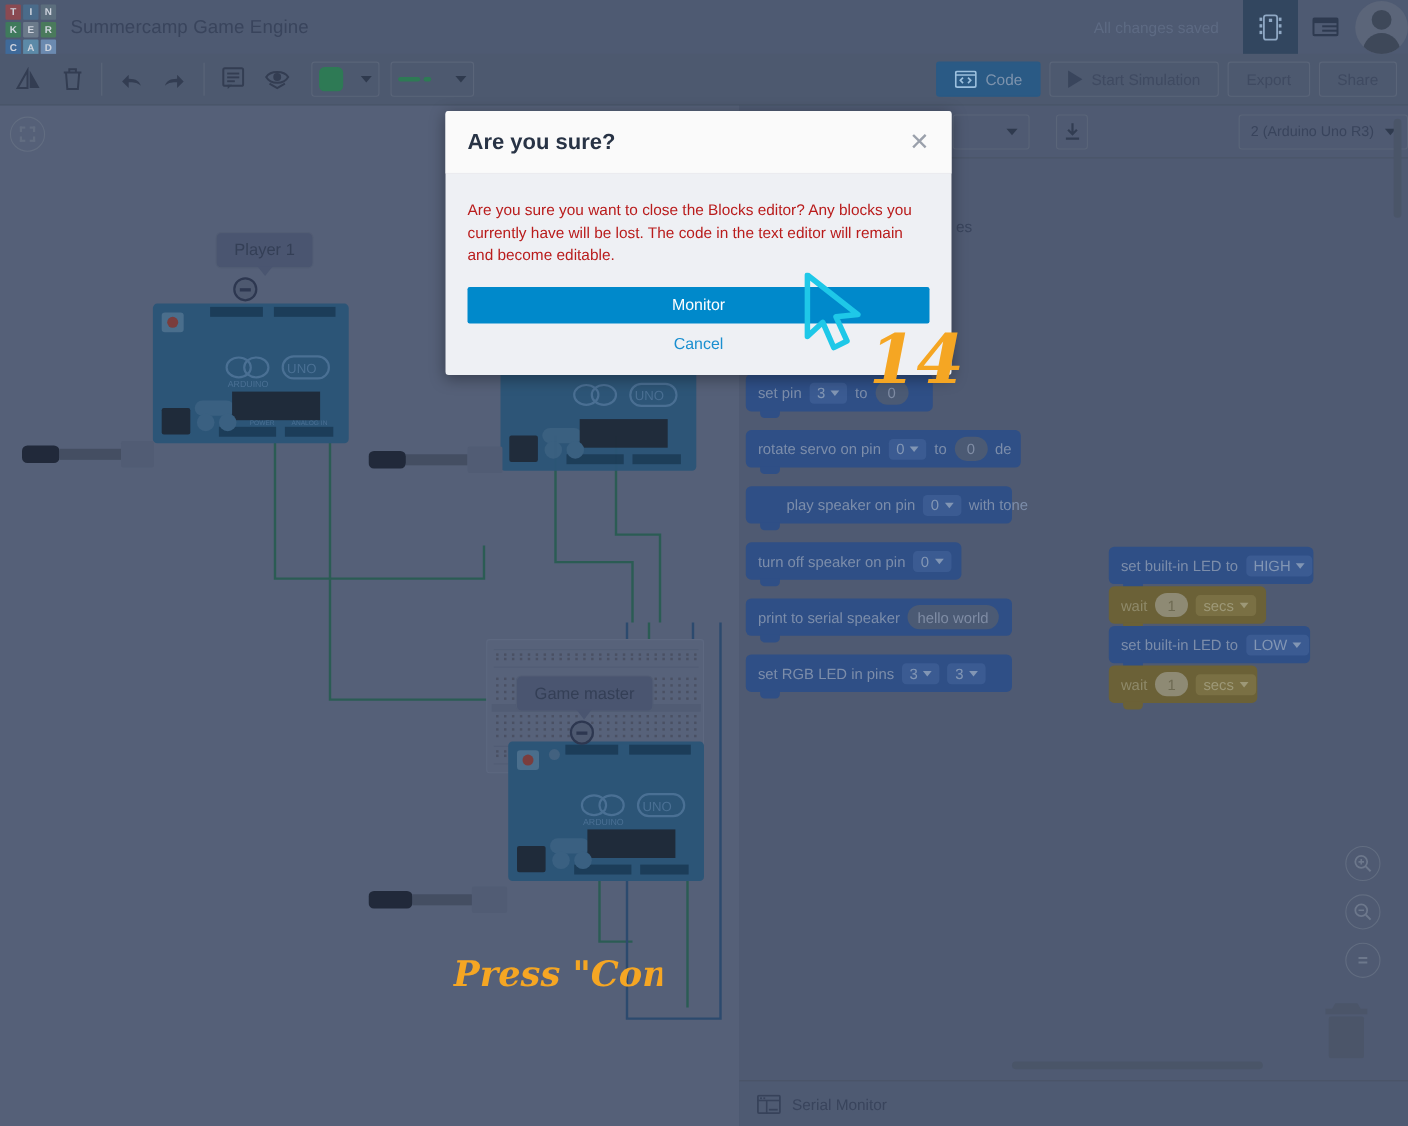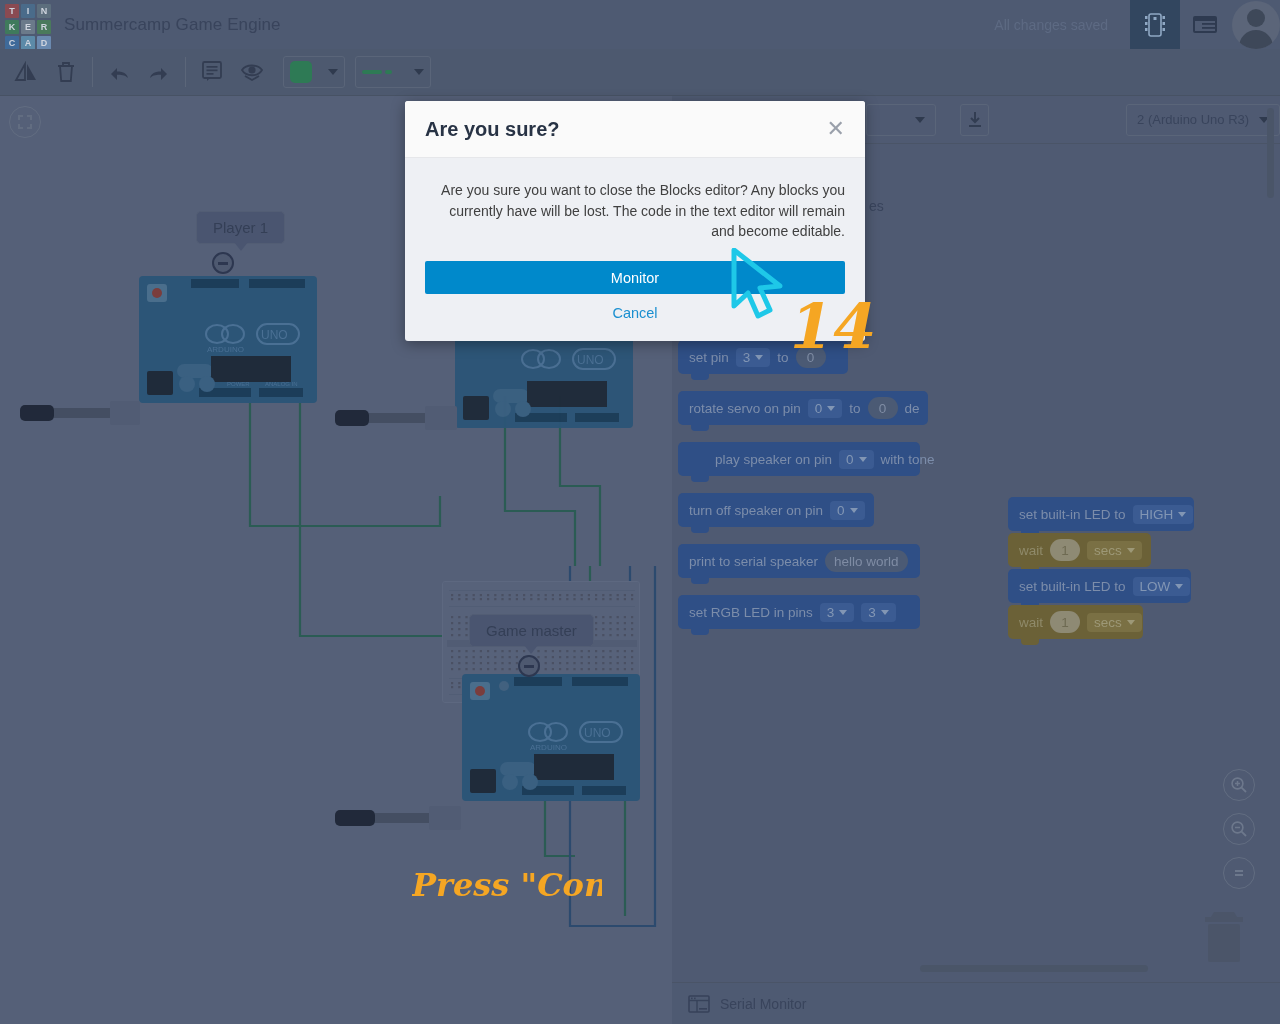--- a/index.html
+++ b/index.html
@@ -188,21 +188,21 @@
     background: #eef0f4; border-radius: 3px;
     box-shadow: 0 3px 14px rgba(0,0,0,.35);
   }
   .modal-head {
     height: 57px; background: #fafafa; border-bottom: 1px solid #e6e7ea;
     display: flex; align-items: center; padding: 0 20px; border-radius: 3px 3px 0 0;
   }
   .modal-title { font-size: 20px; font-weight: bold; color: #283345; }
   .modal-close { margin-left:auto; font-size: 22px; color: #9aa0ab; line-height: 1; }
   .modal-body { padding: 22px 20px 20px 20px; }
-  .modal-text { font-size: 14px; color: #404040; line-height: 1.48; text-align: right; }
+  .modal-text { font-size: 14px; color: #b91c1c; line-height: 1.48; }
   .btn-continue {
     margin-top: 19px; width: 100%; height: 33px; background: #0089cb; border: none;
     color: #fff; font-size: 14.5px; border-radius: 2px; cursor: pointer;
     font-family: "Liberation Sans", sans-serif;
   }
   .btn-cancel {
     display:block; width: 100%; margin-top: 11px; text-align: center;
     background: none; border: none; color: #1a8fd0; font-size: 14.5px; cursor: pointer;
     font-family: "Liberation Sans", sans-serif;
   }
@@ -313,20 +313,38 @@
   </div>
   <div class="swatch-box">
     <div class="linestyle" style="display:flex;gap:3px;width:auto">
       <span class="dash" style="background:#2e7a55"></span>
           <span class="dash" style="width:7px;background:#2e7a55"></span>
     </div>
     <div style="width:14px"></div>
     <div class="caret"></div>
   </div>
 
+  <div class="toolbar-right">
+    <div class="pill primary">
+      <span>
+        <svg width="20" height="16" viewBox="0 0 20 16">
+              <rect x="0.8" y="0.8" width="18.4" height="14.4" rx="1.5" fill="none" stroke="#9cc0de" stroke-width="1.6"></rect>
+              <path d="M0.8 4.2 H19.2" stroke="#9cc0de" stroke-width="1.4"></path>
+              <path d="M7.5 6.5 L5 9 L7.5 11.5 M12 6.5 L14.5 9 L12 11.5" fill="none" stroke="#9cc0de" stroke-width="1.5"></path>
+            </svg>
+      </span>
+      <span>Code</span>
+    </div>
+    <div class="pill">
+      <span class="play-tri"></span>
+      <span>Start Simulation</span>
+    </div>
+    <div class="pill">Export</div>
+    <div class="pill">Share</div>
+  </div>
 </div>
 
 <div class="canvas">
   <div class="fitview">
     <i class="a"></i>
         <i class="b"></i>
         <i class="c"></i>
         <i class="d"></i>
   </div>
 

